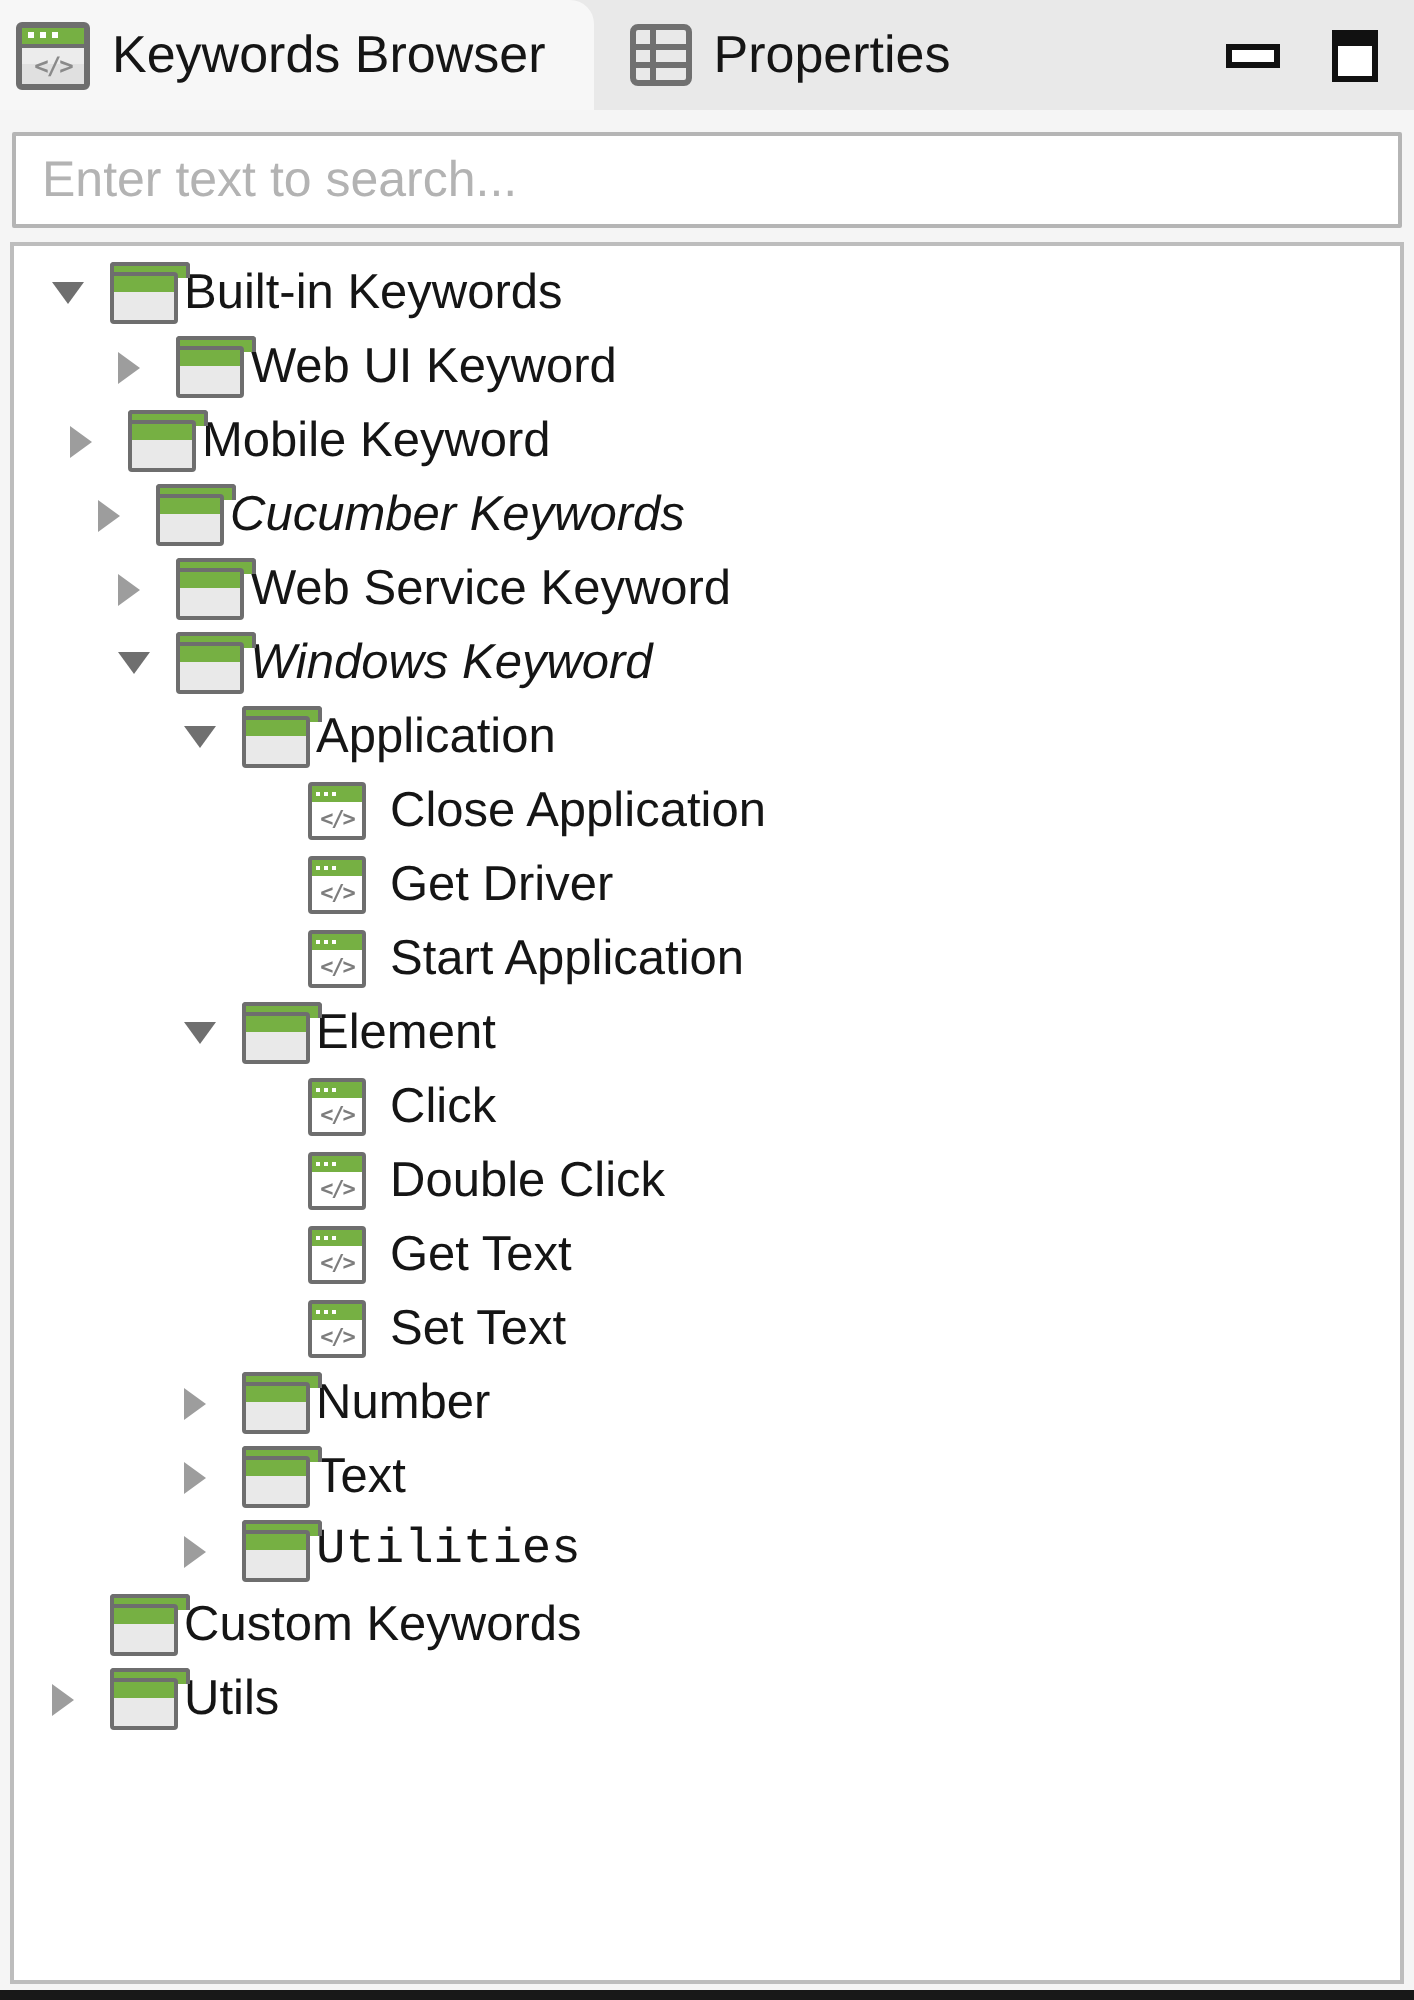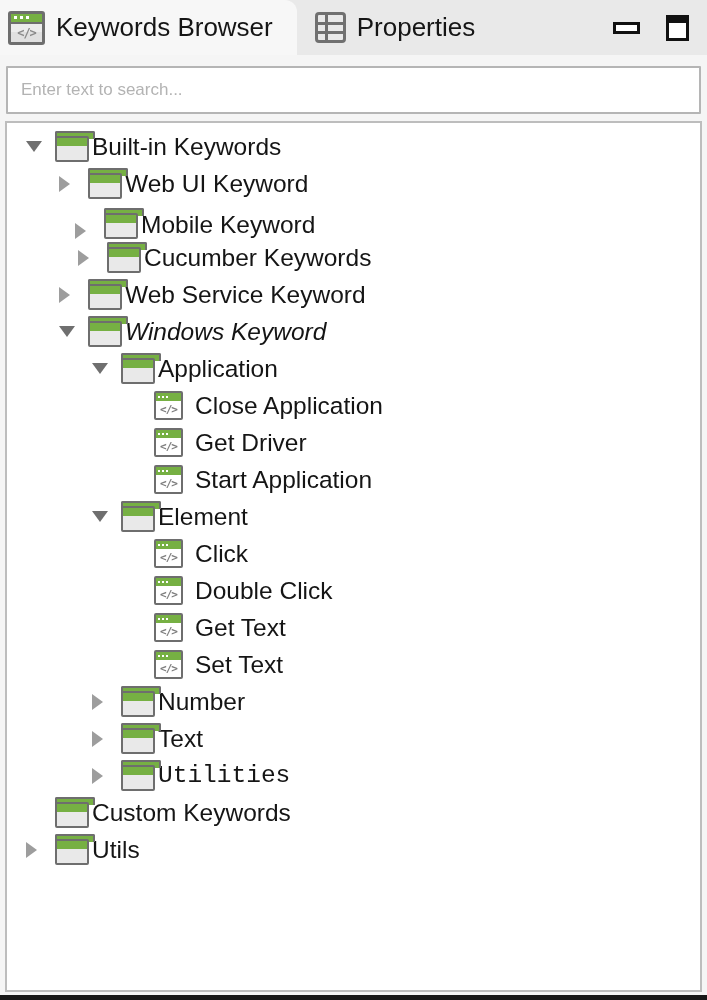--- a/index.html
+++ b/index.html
@@ -30,21 +30,21 @@
       linear-gradient(180deg,transparent 0 7px,#707070 7px 10px,transparent 10px),
       linear-gradient(180deg,transparent 0 16px,#707070 16px 19px,transparent 19px);}
 
   
   .min-icon{width:27px;height:12px;border:3px solid #111;background:#fff;flex:none;}
   .max-icon{width:23px;height:26px;border:3px solid #111;border-top-width:8px;background:#fff;flex:none;}
 
   
   .search-wrap{padding:11px 6px 7px 6px;background:#f5f5f5;}
   .search-input{width:100%;height:48px;border:2px solid #b5b5b5;background:#fff;
-                font-family:"Liberation Sans",sans-serif;font-size:17px;padding:0 13px;color:#333;
+                font-family:"Liberation Sans",sans-serif;font-size:25px;padding:0 13px;color:#333;
                 outline:none;border-radius:1px;}
   .search-input::placeholder{color:#b3b3b3;}
 
   
   .tree-panel{margin:0 5px;border:2px solid #bdbdbd;background:#fff;height:871px;
               overflow:hidden;padding-top:5px;}
   .tree-row{height:37px;display:flex;align-items:center;font-size:24.5px;white-space:nowrap;
             cursor:default;}
   .tree-row .label{margin-left:3px;}
   .twisty{width:33px;flex:none;display:flex;align-items:center;justify-content:flex-start;
@@ -117,29 +117,29 @@
         <span class="label">Built-in Keywords</span>
       </div>
       <div class="tree-row" style="padding-left: 48px;">
         <span class="twisty collapsed"></span>
         <span class="folder-icon">
           <span class="tab"></span>
           <span class="body"></span>
         </span>
         <span class="label">Web UI Keyword</span>
       </div>
-      <div class="tree-row" style="padding-left: 64px; align-items: flex-end;">
+      <div class="tree-row" style="padding-left: 24px;">
         <span class="twisty collapsed"></span>
         <span class="folder-icon">
           <span class="tab"></span>
           <span class="body"></span>
         </span>
         <span class="label">Mobile Keyword</span>
       </div>
-      <div class="tree-row" style="padding-left: 67px;">
+      <div class="tree-row" style="padding-left: 38px; font-style: italic;">
         <span class="twisty collapsed"></span>
         <span class="folder-icon">
           <span class="tab"></span>
           <span class="body"></span>
         </span>
         <span class="label">Cucumber Keywords</span>
       </div>
       <div class="tree-row" style="padding-left: 48px; text-align: center;">
         <span class="twisty collapsed"></span>
         <span class="folder-icon">

